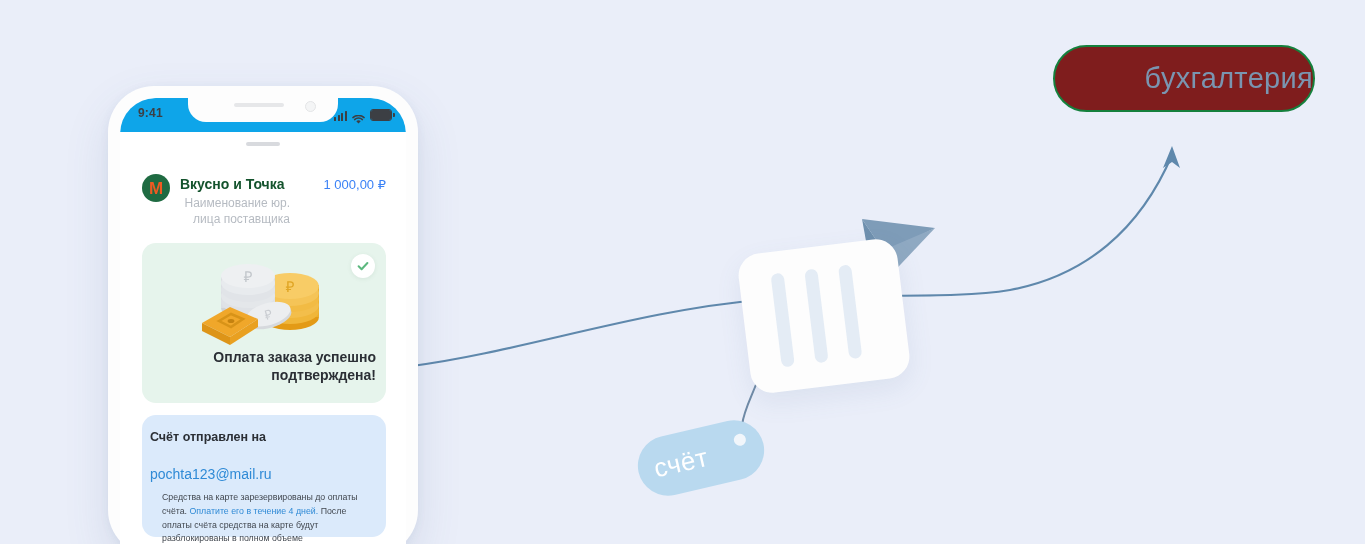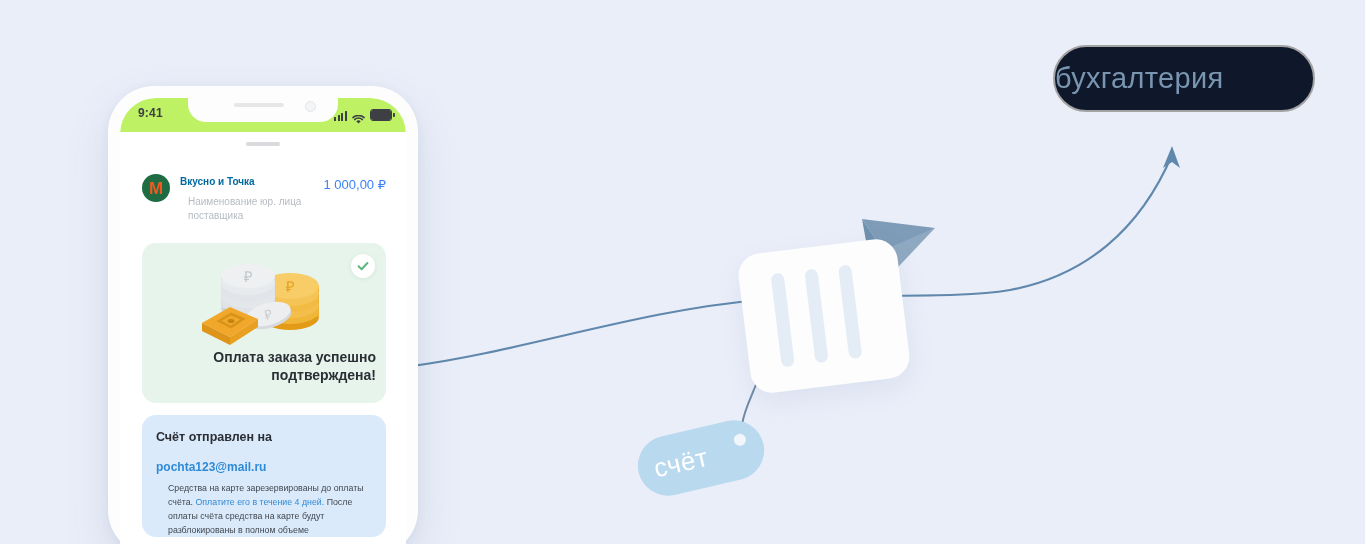--- a/index.html
+++ b/index.html
@@ -18,21 +18,21 @@
   .phone{
     position:absolute;left:108px;top:86px;width:310px;height:470px;
     background:#fdfdfd;border-radius:46px;
     box-shadow:0 18px 46px rgba(70,95,140,.13), 0 2px 10px rgba(70,95,140,.07);
   }
   .phone-inner{
     position:absolute;left:12px;top:12px;right:12px;bottom:0;
     background:#ffffff;border-radius:36px 36px 0 0;overflow:hidden;
   }
   .statusbar{
-    position:absolute;left:0;top:0;width:100%;height:34px;background:#bef264;
+    position:absolute;left:0;top:0;width:100%;height:34px;background:#0ea5e9;
     border-radius:34px 34px 0 0;
   }
   .sb-time{
     position:absolute;left:18px;top:8px;font-size:12px;font-weight:bold;color:#3c3f44;letter-spacing:.2px;
   }
   .sb-icons{position:absolute;right:14px;top:10px;display:flex;align-items:flex-end;gap:5px;height:13px;}
   .bars{display:flex;align-items:flex-end;gap:1.4px;height:11px;}
   .bars i{display:block;width:2.2px;background:#3c3f44;border-radius:.6px;}
   .bars i:nth-child(1){height:4px}.bars i:nth-child(2){height:6px}
   .bars i:nth-child(3){height:8px}.bars i:nth-child(4){height:10.5px}
@@ -61,22 +61,22 @@
     background:#d8dade;border-radius:3px;
   }
 
   
   .merchant{position:absolute;left:22px;top:76px;right:20px;height:46px;}
   .m-logo{
     position:absolute;left:0;top:0;width:28px;height:28px;border-radius:50%;
     background:#1f6b42;display:flex;align-items:center;justify-content:center;
     color:#f05a22;font-size:17px;font-weight:bold;line-height:1;
   }
-  .m-name{position:absolute;left:38px;top:2px;font-size:10px;font-weight:bold;color:#0369a1;}
-  .m-sub{position:absolute;left:46px;top:21px;width:120px;font-size:10px;line-height:1.35;color:#b6bbc2;}
+  .m-name{position:absolute;left:38px;top:2px;font-size:14px;font-weight:bold;color:#14532d;}
+  .m-sub{position:absolute;left:28px;top:21px;width:120px;font-size:12px;line-height:1.35;color:#b6bbc2;text-align:right;}
   .m-amount{position:absolute;right:0;top:3px;font-size:13px;color:#3b82f6;}
 
   
   .card-green{
     position:absolute;left:22px;top:145px;right:20px;height:160px;
     background:#e6f4ec;border-radius:14px;overflow:hidden;
   }
   .check-badge{
     position:absolute;right:11px;top:11px;width:24px;height:24px;border-radius:50%;
     background:#ffffff;display:flex;align-items:center;justify-content:center;
@@ -85,35 +85,35 @@
   .check-badge svg{display:block}
   .coins{position:absolute;left:50%;transform:translateX(-52%);top:12px;width:150px;height:92px;}
   .green-title{
     position:absolute;left:10px;right:10px;top:105px;text-align:right;
     font-size:14px;font-weight:bold;color:#2b2f35;line-height:1.3;
   }
 
   
   .card-blue{
     position:absolute;left:22px;top:317px;right:20px;height:122px;
-    background:#dbeafb;border-radius:14px;padding:14px 14px 0 14px;box-sizing:border-box;
+    background:#dbeafb;border-radius:14px;padding:14px 14px 0 8px;box-sizing:border-box;
   }
   .blue-head{font-size:12.5px;font-weight:bold;color:#2b2f35;line-height:1.35;}
-  .blue-mail{font-size:12px;font-weight:bold;color:#2f8ad6;line-height:1.35;margin-top:13px;}
+  .blue-mail{font-size:14px;font-weight:normal;color:#2f8ad6;line-height:1.35;margin-top:19px;}
   .blue-body{margin-top:7px;font-size:8.8px;line-height:1.58;color:#41474f;margin-left:12px;}
   .blue-body .lnk{color:#2f8ad6;}
 
   
   .scene{position:absolute;left:0;top:0;width:1370px;height:544px;pointer-events:none;}
 
   
   .pill{
     position:absolute;left:1053px;top:45px;width:258px;height:63px;
-    border:2px solid #a3a3a3;border-radius:34px;background:#0f172a;
-    display:flex;align-items:center;justify-content:flex-start;
+    border:2px solid #15803d;border-radius:34px;background:#7f1d1d;
+    display:flex;align-items:center;justify-content:flex-end;
   }
   .pill span{font-size:29px;color:#7a95b0;letter-spacing:.3px;}
 
   
   .tag{
     position:absolute;left:637px;top:428px;width:128px;height:60px;
     background:#b9d9ef;border-radius:30px;transform:rotate(-13deg);
   }
   .tag-hole{
     position:absolute;right:16px;top:15px;width:12px;height:12px;border-radius:50%;background:#f1f6fb;

